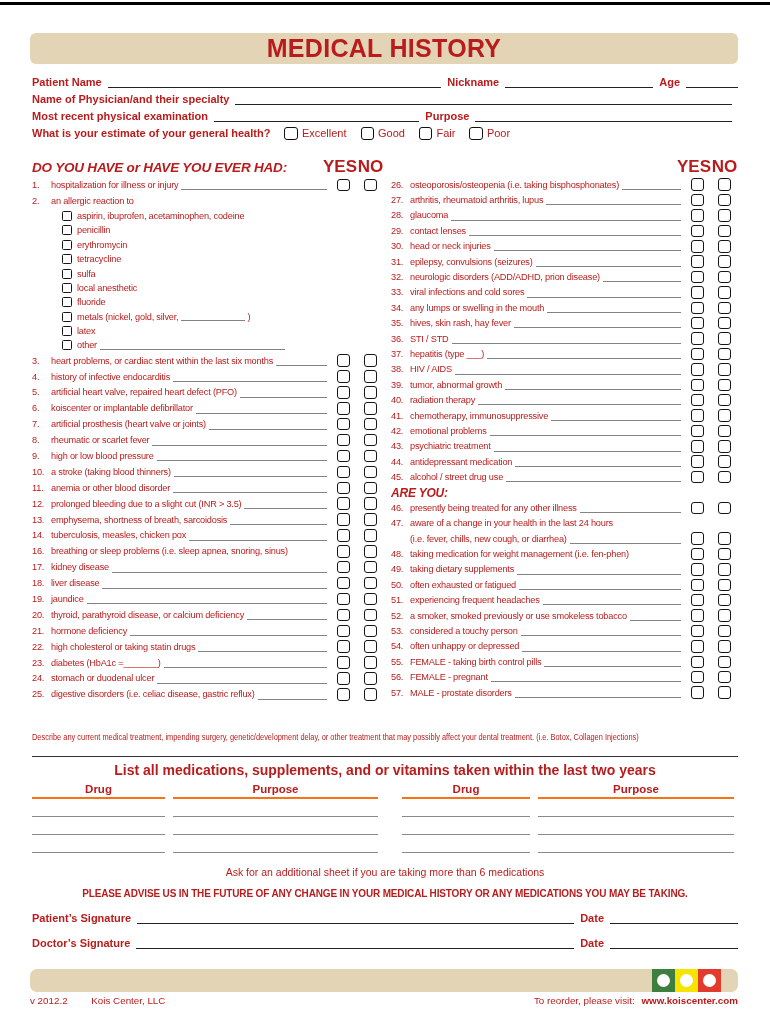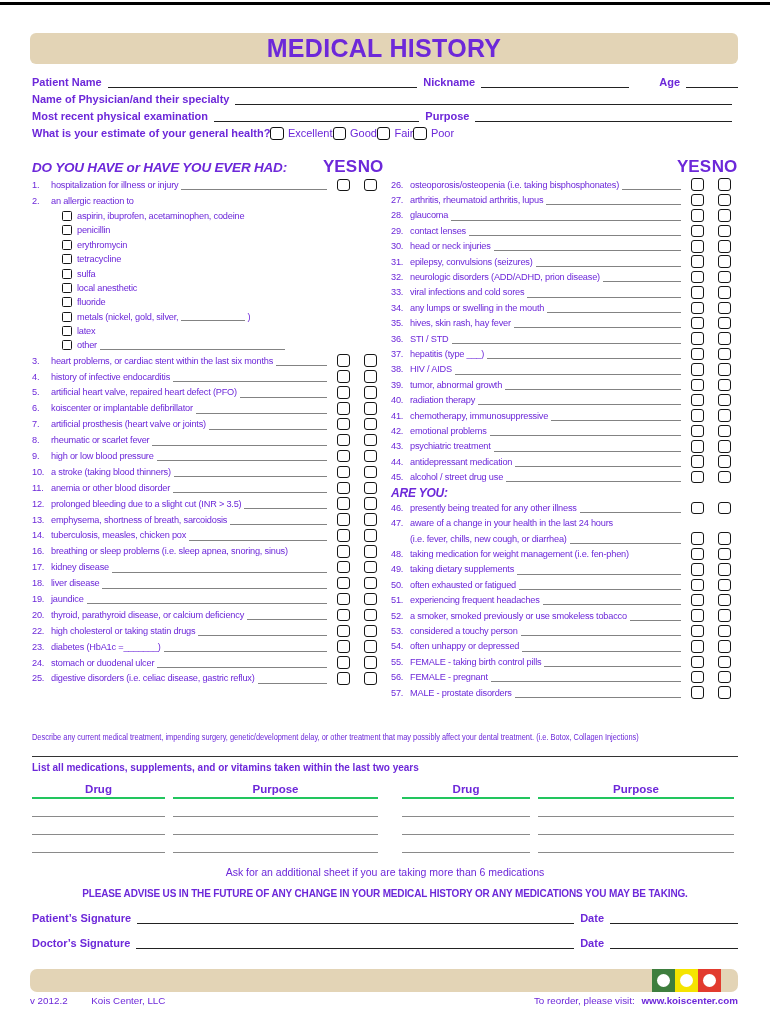--- a/index.html
+++ b/index.html
@@ -1,30 +1,30 @@
 <!DOCTYPE html>
 <html><head>
 <meta charset="utf-8">
 <style>
   html,body{margin:0;padding:0;background:#fff;}
   .page{position:relative;width:770px;height:1024px;background:#ffffff;
-        font-family:"Liberation Sans","DejaVu Sans",sans-serif;color:#6d28d9;overflow:hidden;}
+        font-family:"Liberation Sans","DejaVu Sans",sans-serif;color:#b91c1c;overflow:hidden;}
   .topline{position:absolute;top:2px;left:0;width:770px;height:2.5px;background:#000;}
   
   .banner{position:absolute;left:30px;top:33px;width:708px;height:31px;border-radius:6px;
           display:flex;align-items:center;justify-content:center;}
   .banner .title{font-size:25px;font-weight:bold;letter-spacing:.3px;}
   
   .info{position:absolute;left:32px;top:72px;width:706px;font-size:11px;}
   .irow{display:flex;align-items:flex-end;height:17px;}
   .lbl{white-space:nowrap;padding-bottom:1px;font-weight:bold;}
   .wline{border-bottom:1.1px solid #222;height:10px;align-self:flex-end;margin:0 6px 1px 6px;}
   .f1{flex:1 1 0;min-width:10px;}
   .w148{flex:0 0 148px;} .w56{flex:0 0 52px;margin-right:0;}
-  .hopt{display:flex;align-items:center;margin-left:0;}
+  .hopt{display:flex;align-items:center;margin-left:14px;}
   .hcb{width:11.5px;height:11.5px;border:1.6px solid #111;border-radius:3px;margin-right:4px;background:#fff;}
   
   .lcol{position:absolute;left:32px;top:157px;width:352px;}
   .rcol{position:absolute;left:391px;top:157px;width:347px;}
   .chkhdr{display:flex;align-items:center;height:20px;}
   .chkhead{font-weight:bold;font-size:13.5px;letter-spacing:-.2px;flex:1 1 0;white-space:nowrap;font-style:italic;}
   .ynl{flex:0 0 27px;text-align:center;font-weight:bold;font-size:17px;}
   .crow{display:flex;align-items:center;font-size:9.2px;letter-spacing:-.2px;}
   .lcol .crow{height:15.9px;}
   .rcol .crow{height:15.4px;}
@@ -35,26 +35,26 @@
   .fillfix{flex:0 0 64px;border-bottom:1px solid #838383;height:9px;align-self:flex-end;margin:0 2px 2.5px 3px;}
   .cbc{flex:0 0 27px;display:flex;justify-content:center;}
   .cb{width:10.5px;height:10.5px;border:1.5px solid #161616;border-radius:3px;background:#fff;}
   .scb{flex:0 0 8px;width:8px;height:8px;border:1.3px solid #161616;border-radius:1.5px;margin-right:5px;background:#fff;}
   .areyou{font-weight:bold;font-size:12px;letter-spacing:-.2px;font-style:italic;}
   .cont{padding-left:19px;}
   
   .desc{position:absolute;left:32px;top:731px;width:706px;height:13px;font-size:9.5px;white-space:nowrap;overflow:visible;}
   .desc .inner{display:inline-block;transform:scaleX(.78);transform-origin:0 50%;}
   .ansline{position:absolute;left:32px;top:745px;width:706px;height:11px;border-bottom:1.2px solid #333;}
-  .listall{position:absolute;left:32px;top:762px;width:706px;font-size:10px;font-weight:600;}
+  .listall{position:absolute;left:32px;top:762px;width:706px;text-align:center;font-size:14px;font-weight:600;}
   .meds{position:absolute;left:32px;top:783px;width:706px;display:flex;}
   .medcol{display:flex;flex-direction:column;}
   .mc1{width:133px;margin-right:8px;} .mc2{width:205px;margin-right:24px;}
   .mc3{width:128px;margin-right:8px;} .mc4{width:196px;}
-  .medhdr{text-align:center;font-size:11.5px;font-weight:600;padding-bottom:2px;border-bottom:2px solid #22c55e;}
+  .medhdr{text-align:center;font-size:11.5px;font-weight:600;padding-bottom:2px;border-bottom:2px solid #f97316;}
   .medline{border-bottom:1.2px solid #8a8a8a;height:17px;}
   .ask{position:absolute;left:32px;top:866px;width:706px;text-align:center;font-size:10.5px;}
   .advisory{position:absolute;left:32px;top:888px;width:706px;text-align:center;font-size:10px;font-weight:bold;letter-spacing:-.15px;}
   
   .sigrow{position:absolute;left:32px;width:706px;display:flex;align-items:flex-end;font-size:11px;}
   .sig1{top:912px;} .sig2{top:937px;}
   .dline{flex:0 0 128px;border-bottom:1.1px solid #222;height:10px;align-self:flex-end;margin:0 0 1px 6px;}
   
   .footbar{position:absolute;left:30px;top:969px;width:708px;height:23px;border-radius:7px;
            display:flex;justify-content:flex-end;align-items:center;overflow:hidden;}
@@ -75,21 +75,21 @@
   <div class="banner" style="background: rgb(227, 212, 182);">
     <span class="title">MEDICAL HISTORY</span>
   </div>
 
   <div class="info">
     <div class="irow">
       <span class="lbl">Patient Name</span>
       <span class="wline f1"></span>
       <span class="lbl">Nickname</span>
       <span class="wline w148"></span>
-      <span class="lbl" style="margin-left:24px">Age</span>
+      <span class="lbl" style="">Age</span>
       <span class="wline w56"></span>
     </div>
     <div class="irow">
       <span class="lbl">Name of Physician/and their specialty</span>
       <span class="wline f1"></span>
     </div>
     <div class="irow">
       <span class="lbl">Most recent physical examination</span>
       <span class="wline f1"></span>
       <span class="lbl">Purpose</span>
@@ -364,20 +364,31 @@
         <span class="txt">thyroid, parathyroid disease, or calcium deficiency</span>
         <span class="fill"></span>
         <span class="cbc">
           <span class="cb"></span>
         </span>
         <span class="cbc">
           <span class="cb"></span>
         </span>
       </div>
       <div class="crow">
+        <span class="num">21.</span>
+        <span class="txt">hormone deficiency</span>
+        <span class="fill"></span>
+        <span class="cbc">
+          <span class="cb"></span>
+        </span>
+        <span class="cbc">
+          <span class="cb"></span>
+        </span>
+      </div>
+      <div class="crow">
         <span class="num">22.</span>
         <span class="txt">high cholesterol or taking statin drugs</span>
         <span class="fill"></span>
         <span class="cbc">
           <span class="cb"></span>
         </span>
         <span class="cbc">
           <span class="cb"></span>
         </span>
       </div>

